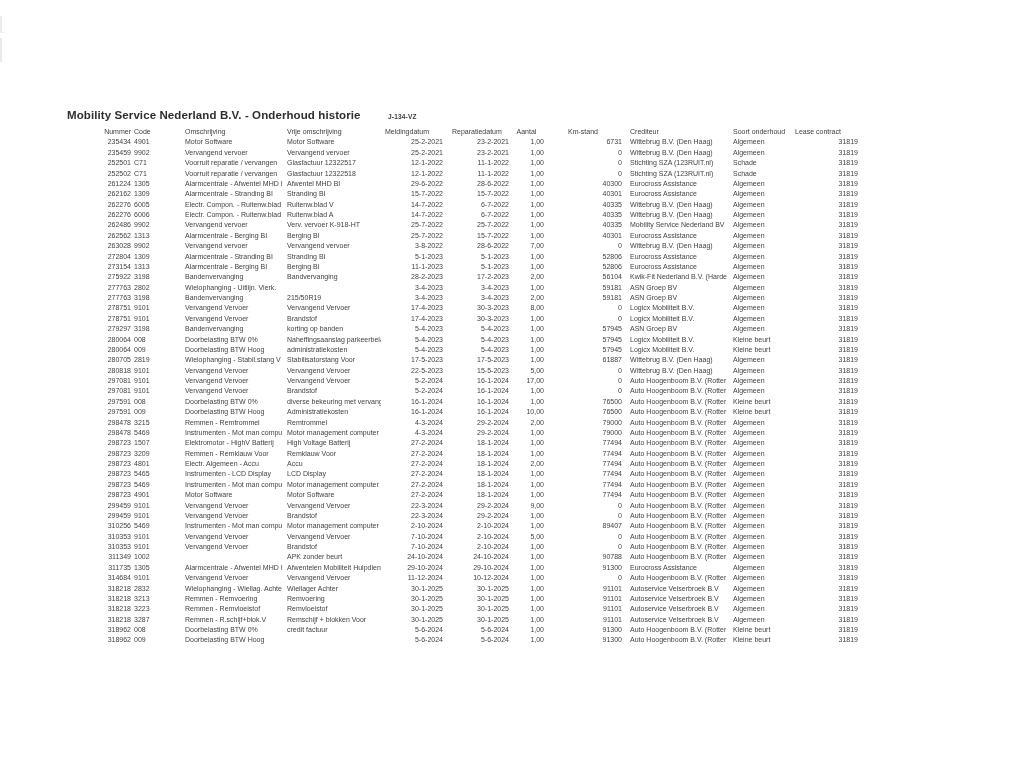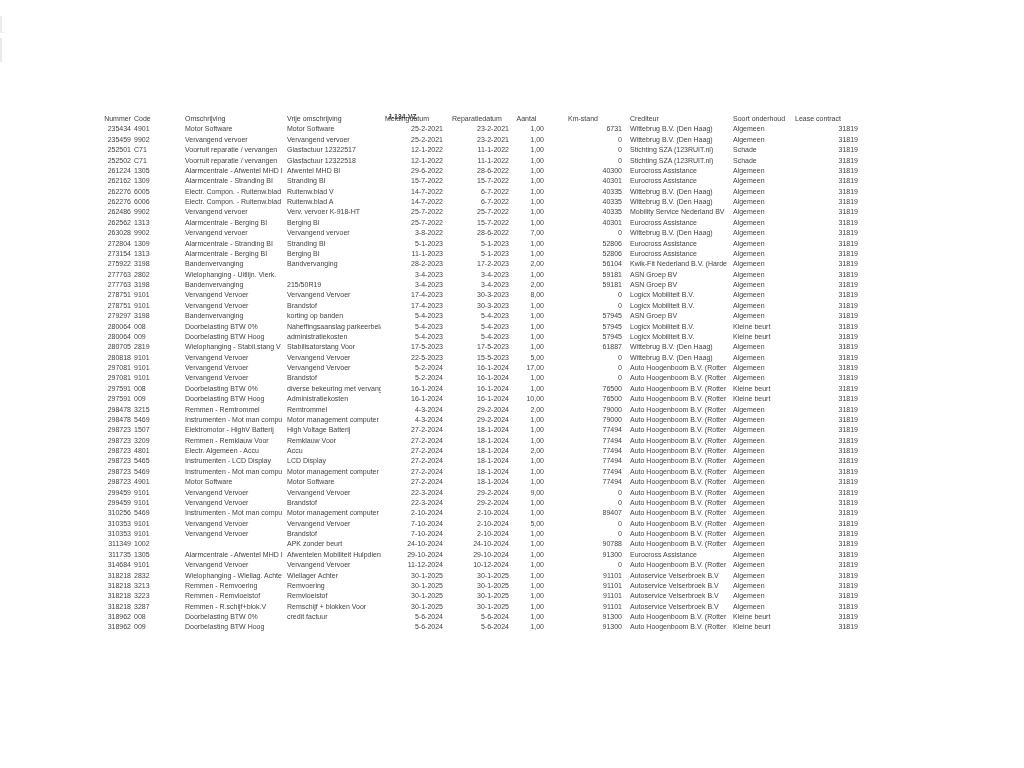--- a/index.html
+++ b/index.html
@@ -92,20 +92,21 @@
   .hdr .c-lease     { text-align: left; padding-left: 4px; }
 </style>
 </head>
 <body>
 
 <div class="page">
   <div class="scan-mark scan-mark-1"></div>
   <div class="scan-mark scan-mark-2"></div>
 
   <div class="report">
+    <div class="title">Mobility Service Nederland B.V. - Onderhoud historie</div>
     <div class="ref">J-134-VZ</div>
 
     <div class="table">
       <div class="row hdr">
           <span class="cell c-nummer">Nummer</span>
           <span class="cell c-code">Code</span>
           <span class="cell c-omschrijving">Omschrijving</span>
           <span class="cell c-vrije">Vrije omschrijving</span>
           <span class="cell c-melding">Meldingdatum</span>
           <span class="cell c-reparatie">Reparatiedatum</span>

